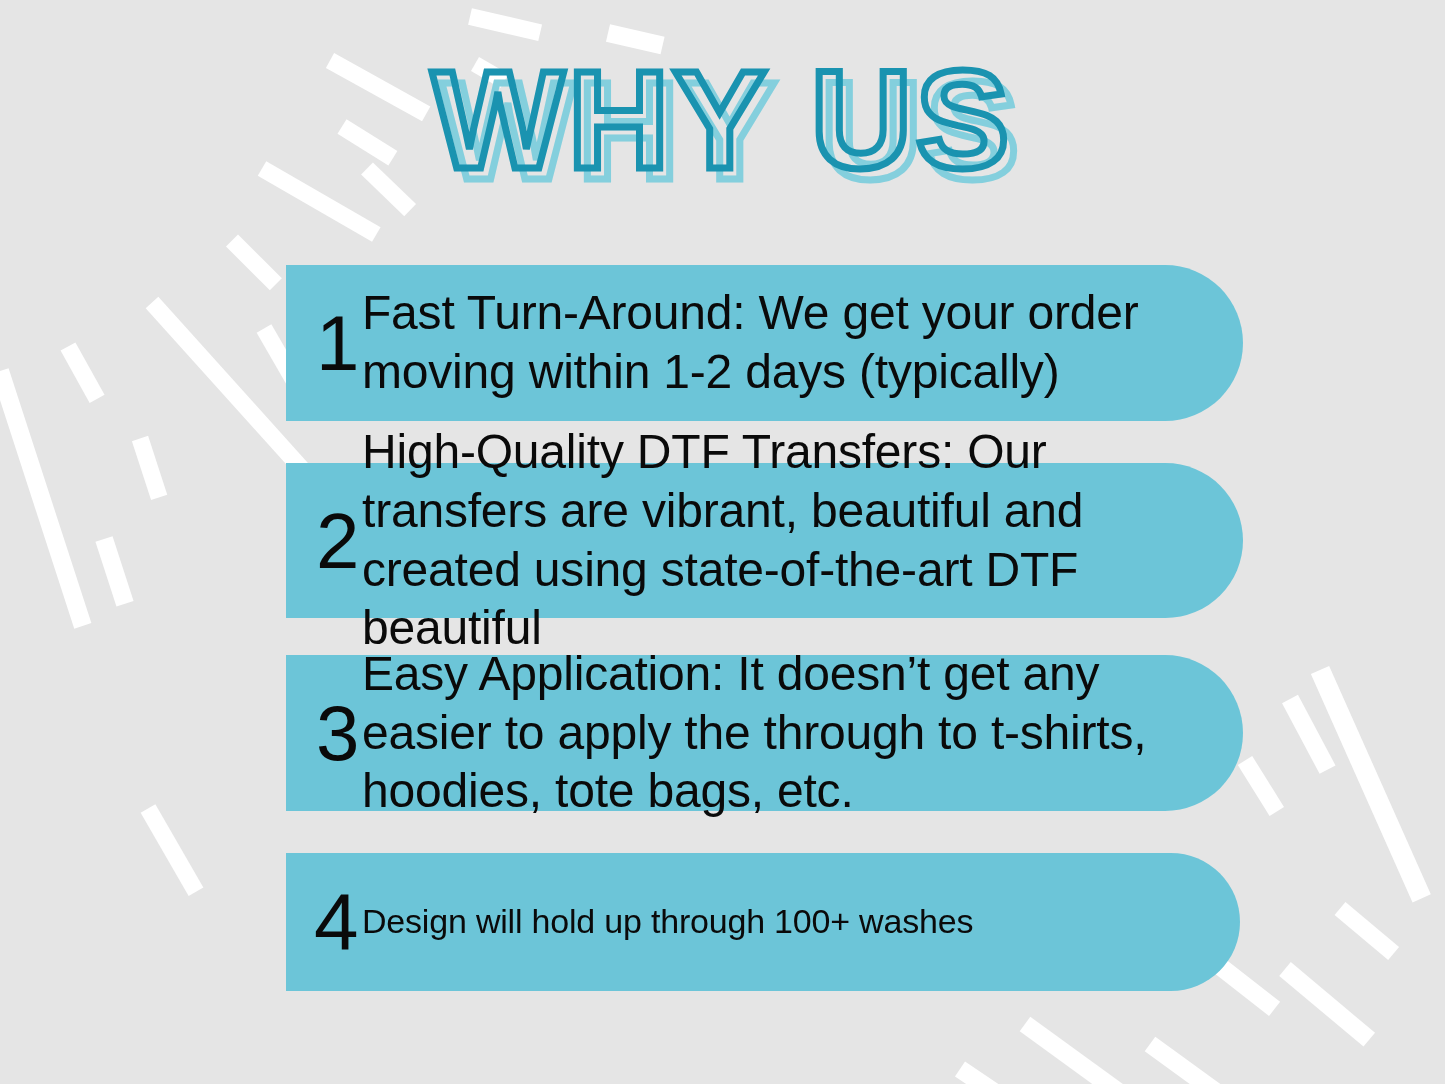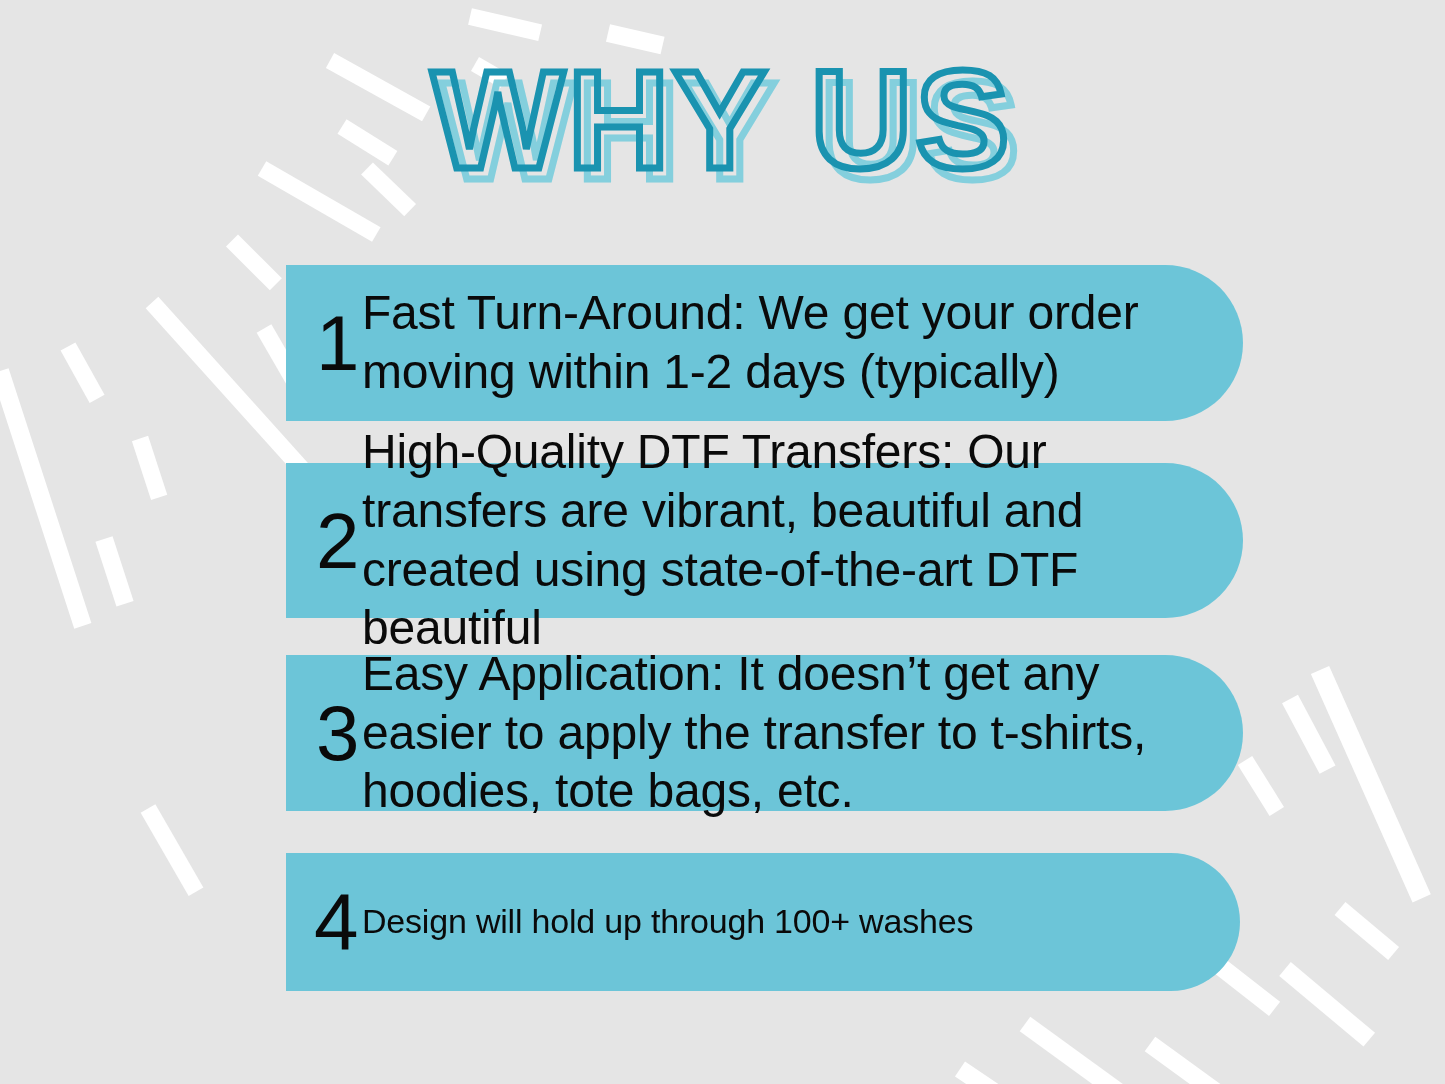--- a/index.html
+++ b/index.html
@@ -147,21 +147,21 @@
     <div class="card-text">Fast Turn-Around: We get your order moving within 1-2 days (typically)</div>
   </div>
 
   <div class="card" id="card-1">
     <div class="card-num">2</div>
     <div class="card-text">High-Quality DTF Transfers: Our transfers are vibrant, beautiful and created using state-of-the-art DTF beautiful</div>
   </div>
 
   <div class="card" id="card-2">
     <div class="card-num">3</div>
-    <div class="card-text">Easy Application: It doesn’t get any easier to apply the transfer to t-shirts, hoodies, tote bags, etc.</div>
+    <div class="card-text">Easy Application: It doesn’t get any easier to apply the through to t-shirts, hoodies, tote bags, etc.</div>
   </div>
 
   <div class="card" id="card-3">
     <div class="card-num">4</div>
     <div class="card-text">Design will hold up through 100+ washes</div>
   </div>
 
 </div>
 
 </body></html>

